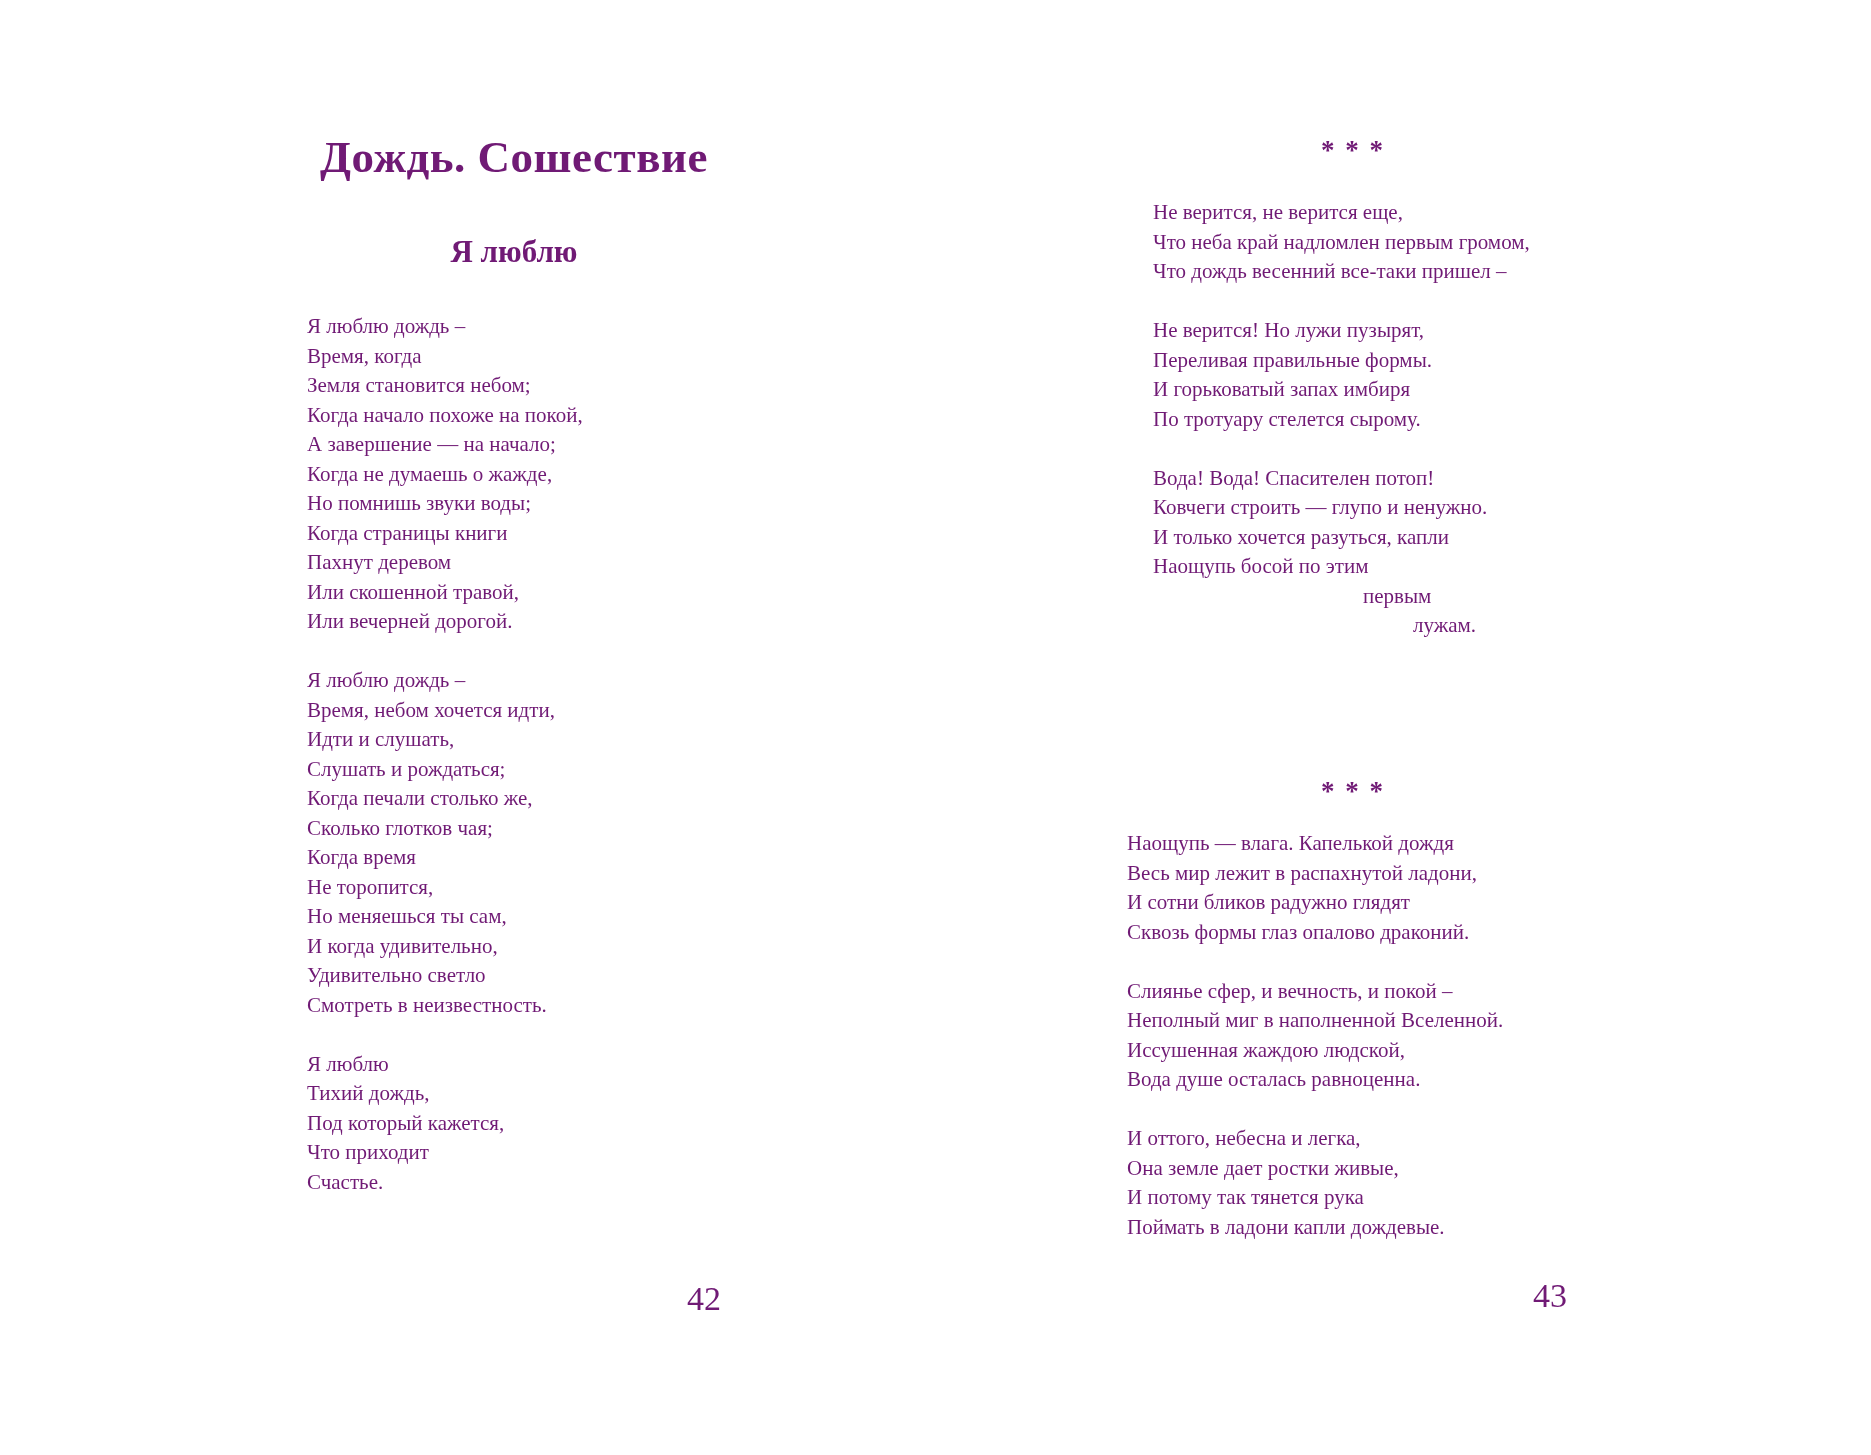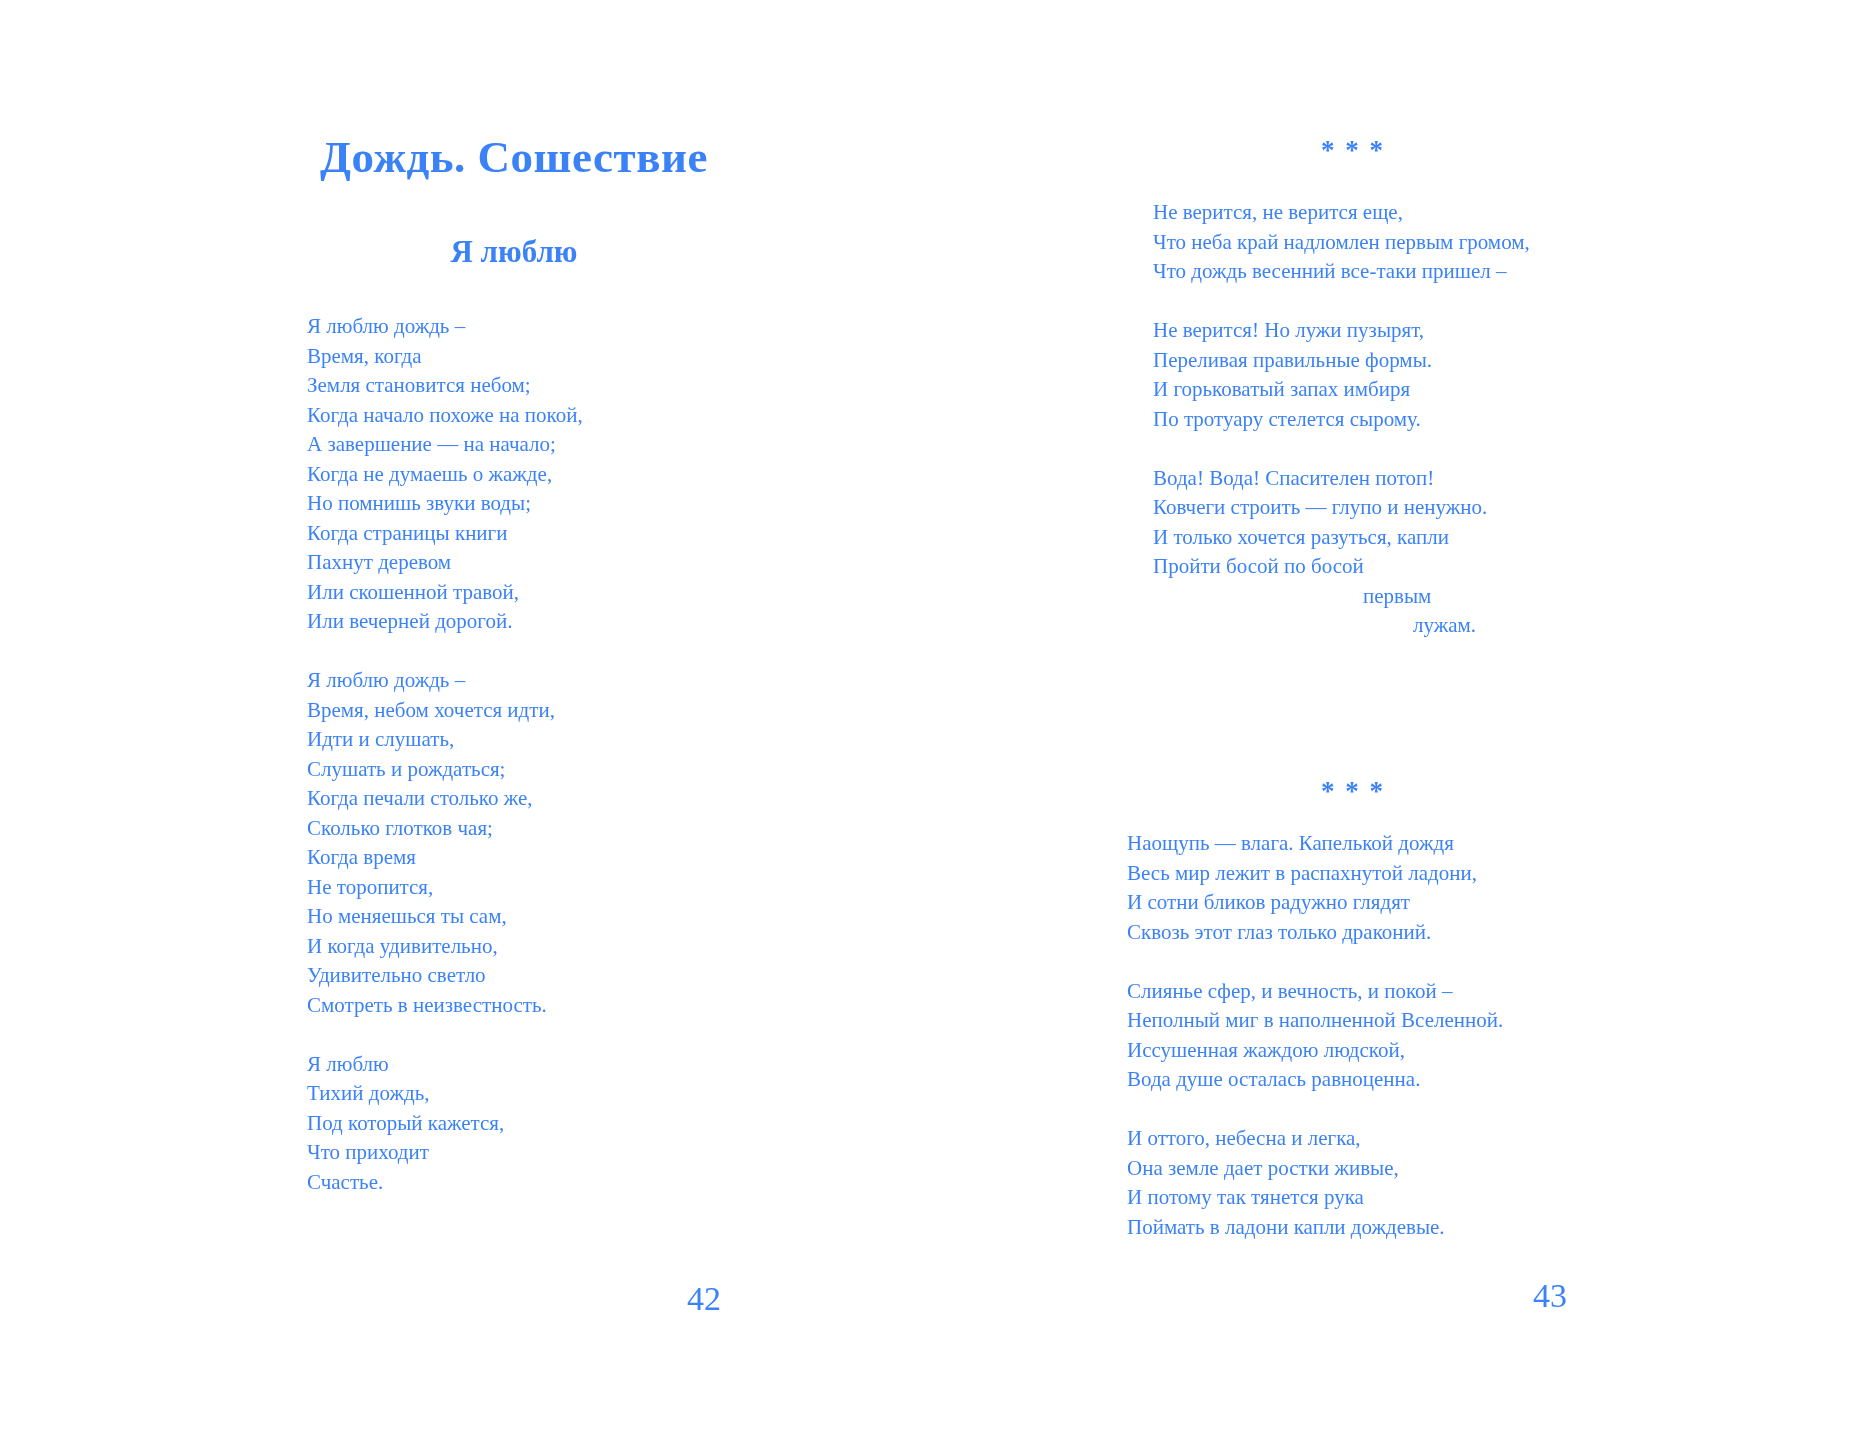--- a/index.html
+++ b/index.html
@@ -6,21 +6,21 @@
     margin: 0;
     padding: 0;
     background: #ffffff;
   }
   .spread {
     position: relative;
     width: 1871px;
     height: 1455px;
     background: #ffffff;
     font-family: "Liberation Serif", "DejaVu Serif", serif;
-    color: #3b82f6;
+    color: #701a75;
     overflow: hidden;
   }
   .page { position: absolute; top: 0; height: 100%; }
 
   
   .section-title {
     position: absolute;
     left: 307px; top: 131px; width: 414px;
     text-align: center;
     font-size: 45px;
@@ -134,33 +134,33 @@
         <div class="stanza">
           <div class="line">Не верится! Но лужи пузырят,</div>
           <div class="line">Переливая правильные формы.</div>
           <div class="line">И горьковатый запах имбиря</div>
           <div class="line">По тротуару стелется сырому.</div>
         </div>
         <div class="stanza">
           <div class="line">Вода! Вода! Спасителен потоп!</div>
           <div class="line">Ковчеги строить — глупо и ненужно.</div>
           <div class="line">И только хочется разуться, капли</div>
-          <div class="line">Пройти босой по босой</div>
+          <div class="line">Наощупь босой по этим</div>
           <div class="line" style="padding-left: 210px;">первым</div>
           <div class="line" style="padding-left: 260px;">лужам.</div>
         </div>
       </div>
 
     <div class="separator separator-2">* * *</div>
     <div class="poem poem-right-2">
         <div class="stanza">
           <div class="line">Наощупь — влага. Капелькой дождя</div>
           <div class="line">Весь мир лежит в распахнутой ладони,</div>
           <div class="line">И сотни бликов радужно глядят</div>
-          <div class="line">Сквозь этот глаз только драконий.</div>
+          <div class="line">Сквозь формы глаз опалово драконий.</div>
         </div>
         <div class="stanza">
           <div class="line">Слиянье сфер, и вечность, и покой –</div>
           <div class="line">Неполный миг в наполненной Вселенной.</div>
           <div class="line">Иссушенная жаждою людской,</div>
           <div class="line">Вода душе осталась равноценна.</div>
         </div>
         <div class="stanza">
           <div class="line">И оттого, небесна и легка,</div>
           <div class="line">Она земле дает ростки живые,</div>

